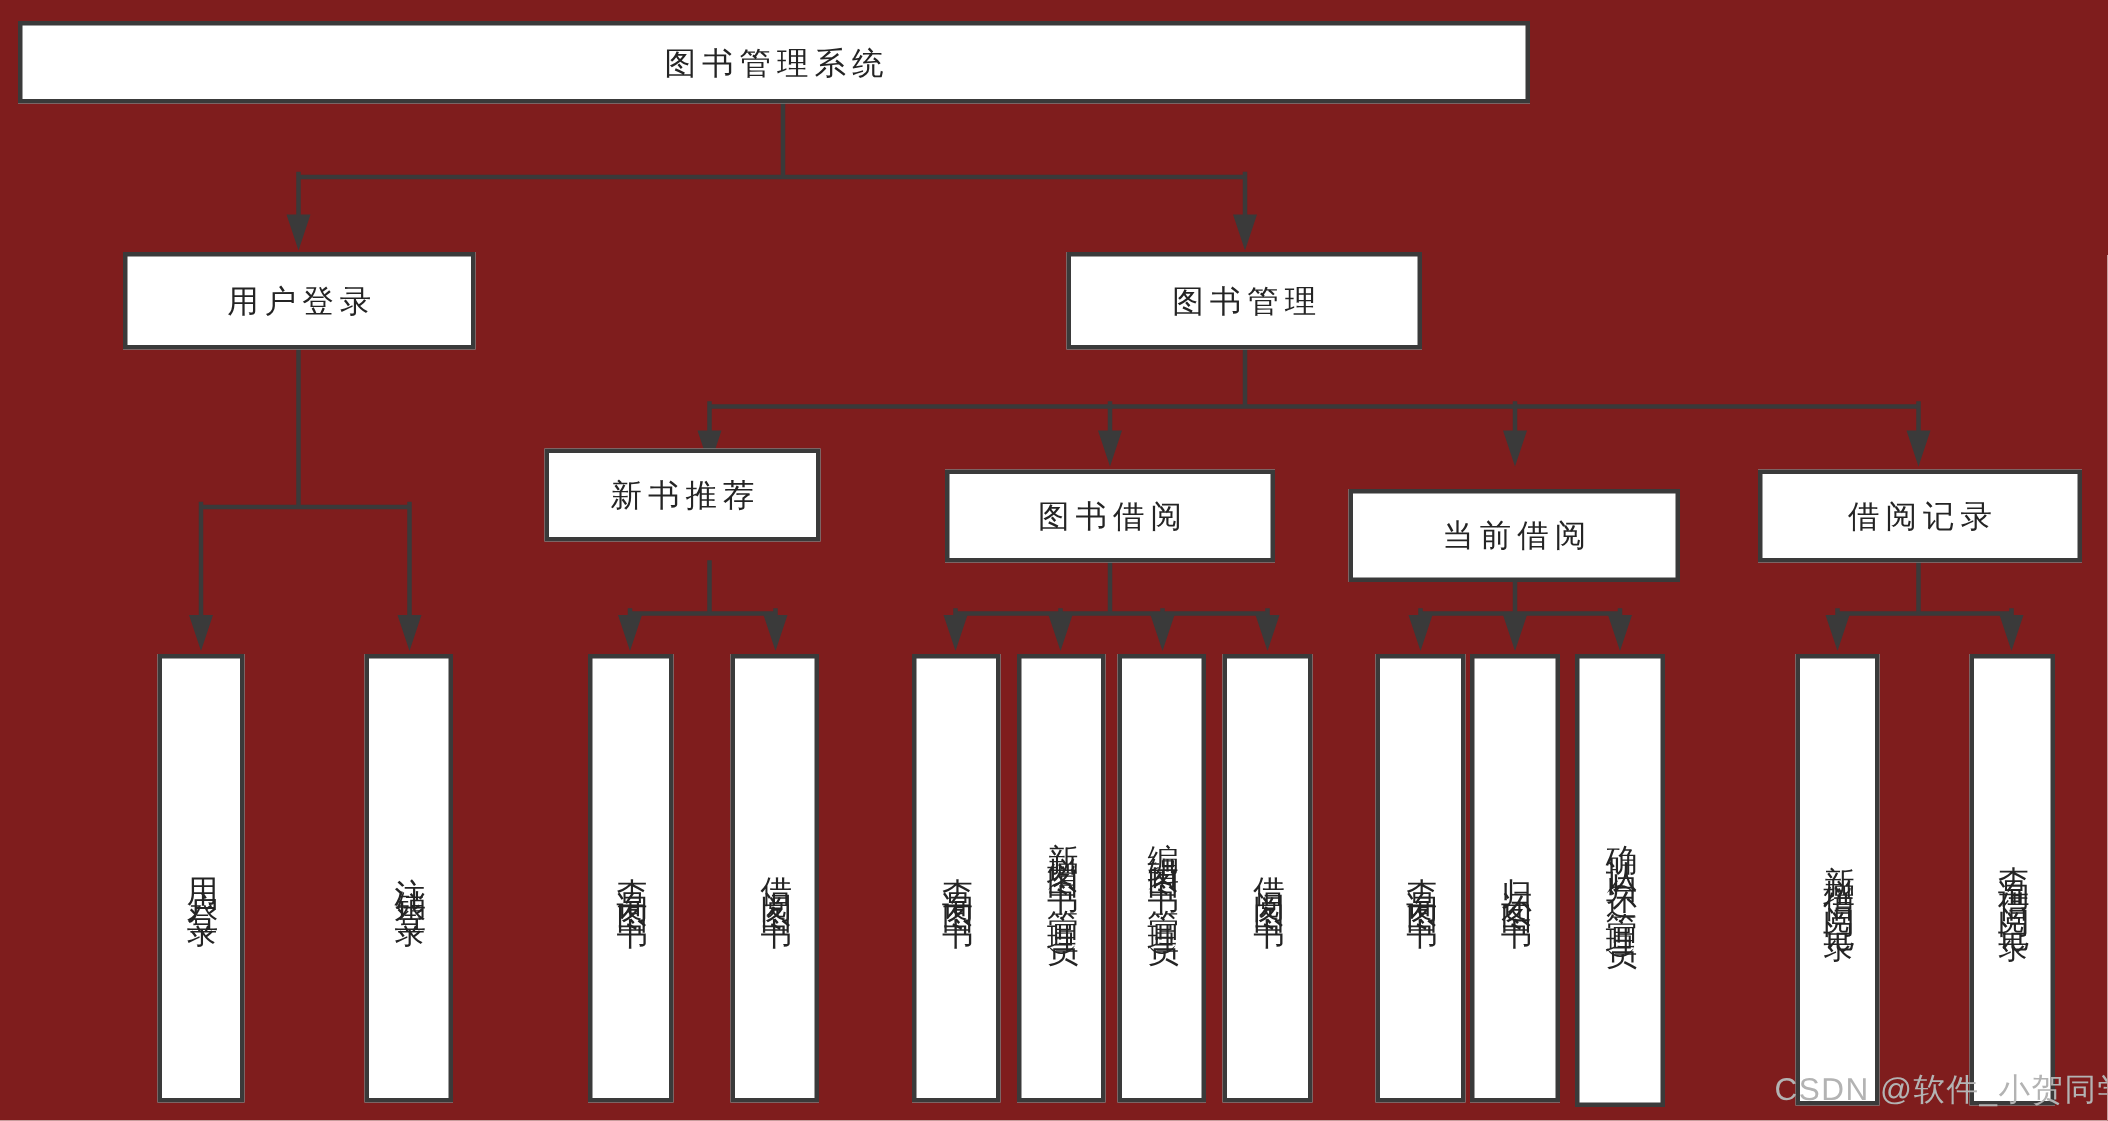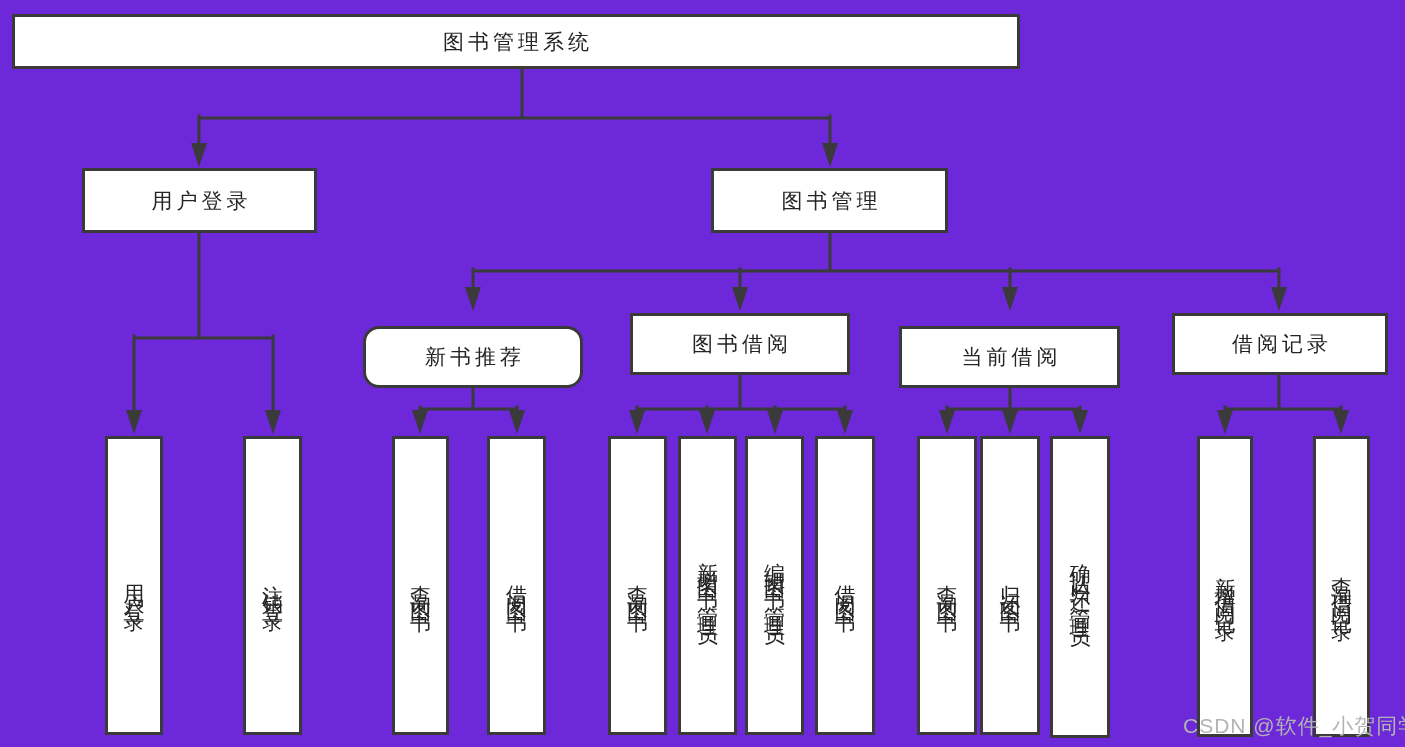--- a/index.html
+++ b/index.html
@@ -1,20 +1,20 @@
 <!DOCTYPE html>
 <html><head>
 <meta charset="utf-8">
 <style>
   html, body { margin: 0; padding: 0; background: #ffffff; }
   #stage {
     position: relative;
     width: 1405px;
     height: 747px;
-    background: #6d28d9;
+    background: #7f1d1d;
     font-family: "Liberation Sans", "DejaVu Sans", sans-serif;
     overflow: hidden;
   }
   #connectors {
     position: absolute;
     left: 0; top: 0;
     width: 1405px; height: 747px;
   }
   .node {
     position: absolute;
@@ -37,21 +37,21 @@
     letter-spacing: 9px;
     text-indent: 0;
     white-space: normal;
   }
   
   .n-root   { left: 12px;   top: 14px;  width: 1008px; height: 55px; }
   
   .n-login  { left: 82px;   top: 168px; width: 235px;  height: 65px; }
   .n-mgmt   { left: 711px;  top: 168px; width: 237px;  height: 65px; }
   
-  .n-mid1   { left: 363px;  top: 326px; width: 220px;  height: 62px; border-radius: 16px; }
+  .n-mid1   { left: 363px;  top: 299px; width: 184px;  height: 62px; }
   .n-mid2   { left: 630px;  top: 313px; width: 220px;  height: 62px; font-family: Liberation Serif, serif; }
   .n-mid3   { left: 899px;  top: 326px; width: 221px;  height: 62px; }
   .n-mid4   { left: 1172px; top: 313px; width: 216px;  height: 62px; }
   
   .n-l1  { left: 105px;  top: 436px; width: 58px; height: 299px; }
   .n-l2  { left: 243px;  top: 436px; width: 59px; height: 299px; }
   .n-l3  { left: 392px;  top: 436px; width: 57px; height: 299px; }
   .n-l4  { left: 487px;  top: 436px; width: 59px; height: 299px; }
   .n-l5  { left: 608px;  top: 436px; width: 59px; height: 299px; }
   .n-l6  { left: 678px;  top: 436px; width: 59px; height: 299px; }

